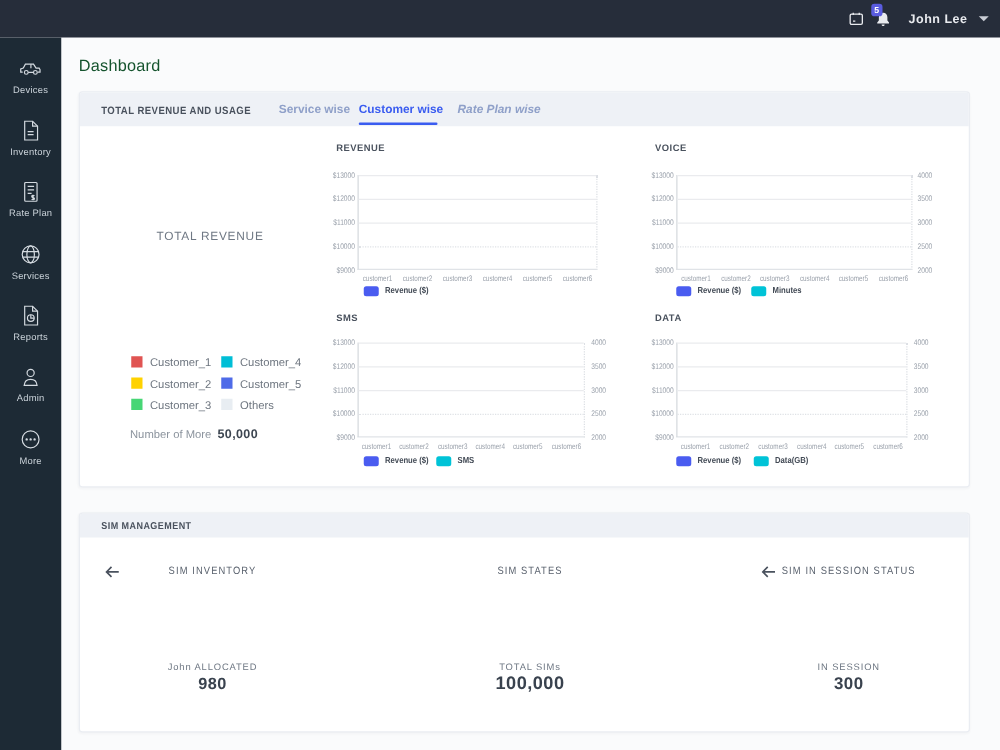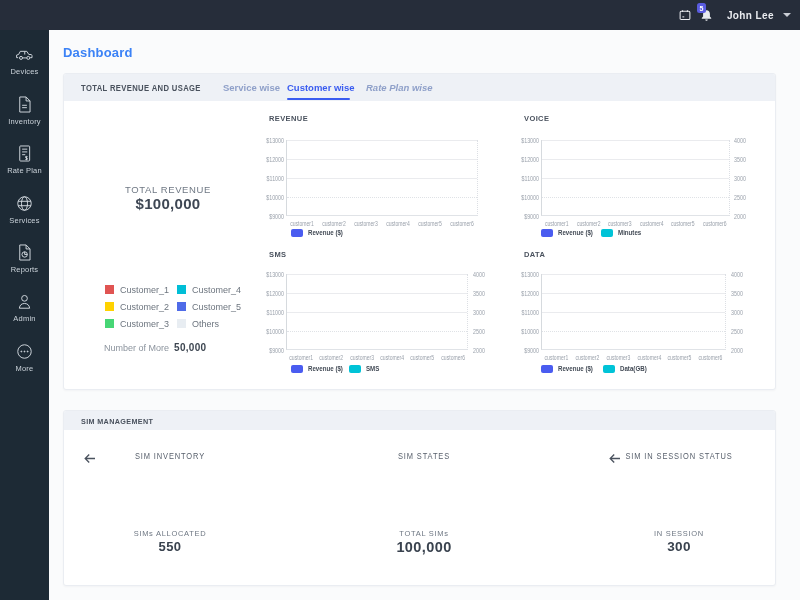--- a/index.html
+++ b/index.html
@@ -17,21 +17,21 @@
   #user-name { color:#e9ebef; font-size:10px; font-weight:bold; letter-spacing:.4px; margin-right:9px; }
   #user-caret { width:0; height:0; border-left:4px solid transparent; border-right:4px solid transparent; border-top:4px solid #c9cdd5; margin-right:6px; }
 
   
   #sidebar { position:absolute; left:0; top:30px; width:49px; height:570px; background:#1d2a35; z-index:20; }
   .side-item { position:absolute; left:0; width:49px; text-align:center; cursor:pointer; }
   .side-item svg { display:block; margin:0 auto 3px auto; }
   .side-label { color:#cbd3da; font-size:7.5px; letter-spacing:.2px; }
 
   
-  #page-title { position:absolute; left:63px; top:45px; font-size:13px; font-weight:bold; color:#3b82f6; letter-spacing:.2px; z-index:5; }
+  #page-title { position:absolute; left:63px; top:45px; font-size:13px; font-weight:normal; color:#14532d; letter-spacing:.2px; z-index:5; }
 
   .card { position:absolute; background:#fff; border:1px solid #eaedf2; border-radius:3px; box-shadow:0 1px 2px rgba(40,50,70,.04); z-index:5; }
   #card-revenue { left:63px; top:73px; width:713px; height:317px; }
   #card-sim { left:63px; top:410px; width:713px; height:176px; }
   .card-head { position:absolute; left:0; top:0; width:100%; background:#eef1f6; border-radius:2px 2px 0 0; }
   #card-revenue .card-head { height:27px; }
   #card-sim .card-head { height:19px; }
   .card-head-title { position:absolute; left:17px; top:50%; transform:translateY(-50%) scaleX(.9); transform-origin:left center; font-weight:bold; color:#49515d; }
   #card-revenue .card-head-title { font-size:8.5px; letter-spacing:.4px; }
   #card-sim .card-head-title { font-size:8px; letter-spacing:.4px; }
@@ -142,21 +142,20 @@
   <div class="card" id="card-revenue">
     <div class="card-head">
       <span class="card-head-title">TOTAL REVENUE AND USAGE</span>
       <span class="tab inactive" style="left:159px;">Service wise</span>
       <span class="tab active" style="left:223px;">Customer wise</span>
       <span class="tab inactive" style="left:302px;font-style:italic;">Rate Plan wise</span>
       <span id="tab-underline" style="left:223px; width:63px;"></span>
     </div>
 
     <div id="total-revenue-label">TOTAL REVENUE</div>
-    <div id="total-revenue-value">$100,000</div>
     <div id="donut-legend">
         <div class="lg-item" style="left: 41px; top: 211px;">
           <span class="lg-swatch" style="background:#e05452"></span>
           <span class="lg-label">Customer_1</span>
         </div>
         <div class="lg-item" style="left: 41px; top: 228px;">
           <span class="lg-swatch" style="background:#ffd200"></span>
           <span class="lg-label">Customer_2</span>
         </div>
         <div class="lg-item" style="left: 41px; top: 245px;">
@@ -309,22 +308,22 @@
   <div class="card" id="card-sim">
     <div class="card-head">
       <span class="card-head-title">SIM MANAGEMENT</span>
     </div>
     <div id="sim-cols">
         <div>
           <span class="sim-arrow" style="left:20px"><svg width="12" height="11" viewBox="0 0 12 11" fill="none" stroke="#4a525e" stroke-width="1.3">
               <path d="M11 5.5H1.4M5.2 1.5 1.2 5.5l4 4"></path>
             </svg></span>
           <div class="sim-col-title" style="left:-44px;width:300px">SIM INVENTORY</div>
-          <div class="sim-stat-label" style="left:-44px;width:300px">SIMs ALLOCATED</div>
-          <div class="sim-stat-value" style="left:-44px;width:300px;font-size:13px">550</div>
+          <div class="sim-stat-label" style="left:-44px;width:300px">John ALLOCATED</div>
+          <div class="sim-stat-value" style="left:-44px;width:300px;font-size:13px">980</div>
         </div>
         <div>
           <div class="sim-col-title" style="left:210px;width:300px">SIM STATES</div>
           <div class="sim-stat-label" style="left:210px;width:300px">TOTAL SIMs</div>
           <div class="sim-stat-value" style="left:210px;width:300px;font-size:14.5px">100,000</div>
         </div>
         <div>
           <span class="sim-arrow" style="left:545px"><svg width="12" height="11" viewBox="0 0 12 11" fill="none" stroke="#4a525e" stroke-width="1.3">
               <path d="M11 5.5H1.4M5.2 1.5 1.2 5.5l4 4"></path>
             </svg></span>

